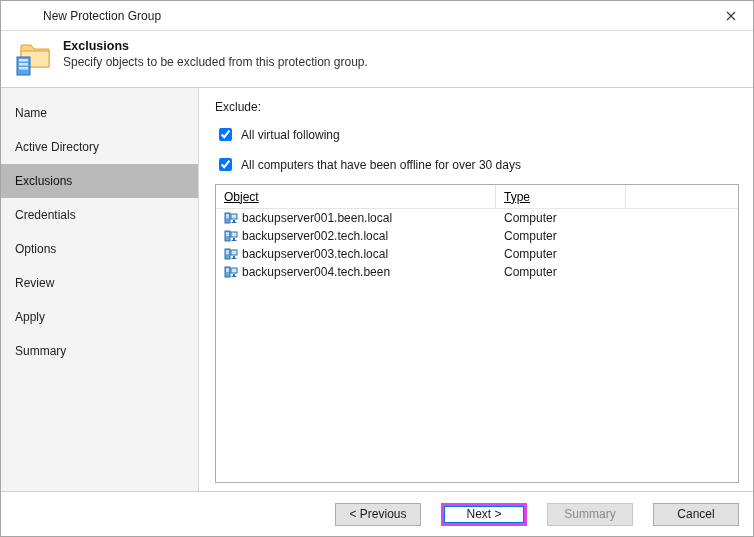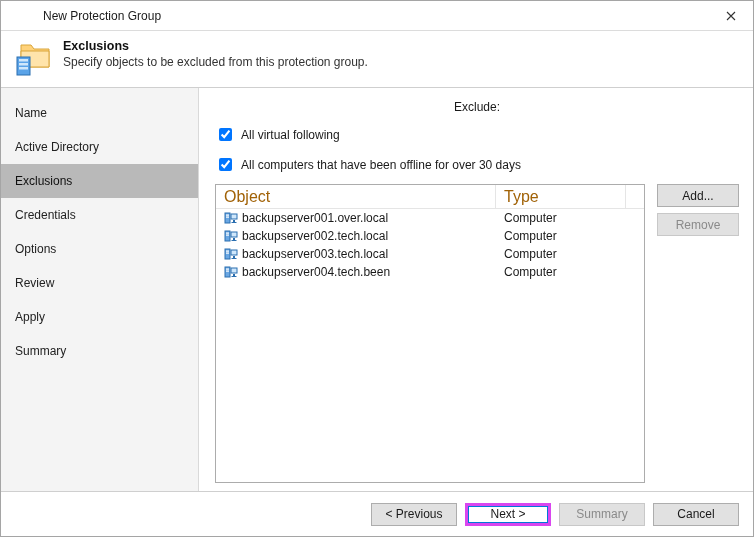--- a/index.html
+++ b/index.html
@@ -10,42 +10,42 @@
   .titlebar .closebtn { width:45px; height:29px; display:flex; align-items:center; justify-content:center; cursor:pointer; }
   .header { padding:8px 14px 10px 14px; display:flex; align-items:flex-start; gap:10px; border-bottom:1px solid #cfcfcf; }
   .header .icon { width:38px; height:38px; flex-shrink:0; }
   .header .htext h2 { margin:0; font-size:12.5px; font-weight:700; color:#111; }
   .header .htext p { margin:2px 8px 0 0; font-size:12px; color:#333; }
   .body { flex:1; display:flex; overflow:hidden; }
   .sidebar { width:198px; background:#f4f4f4; border-right:1px solid #d9d9d9; padding-top:8px; }
   .sidebar .item { height:34px; display:flex; align-items:center; padding:0 14px; font-size:12px; color:#222; cursor:pointer;text-align:center; }
   .sidebar .item.active { background:#b9b9b9; color:#111; }
   .main { flex:1; padding:12px 14px 8px 16px; display:flex; flex-direction:column; }
-  .exclude-label { font-size:12px; margin-bottom:6px;text-align:center; }
+  .exclude-label { font-size:12px; margin-bottom:6px; }
   .chk-row { display:flex; align-items:center; gap:6px; font-size:12px; margin:5px 0 6px 0; }
   .chk-row input { width:13px; height:13px; }
   .objects-area { display:flex; gap:12px; flex:1; margin-top:4px; }
   .grid-wrap { flex:1; border:1px solid #acacac; background:#fff; display:flex; flex-direction:column; overflow:hidden; }
   .grid-head { display:flex; background:#fff; border-bottom:1px solid #e5e5e5; height:24px; }
-  .grid-head .col { border-right:1px solid #e5e5e5; padding:0 8px; display:flex; align-items:center; font-size:16px; color:#a16207; }
+  .grid-head .col { border-right:1px solid #e5e5e5; padding:0 8px; display:flex; align-items:center; font-size:12px; color:#000000;text-decoration:underline; }
   .col-object { flex:0 0 280px; }
   .col-type { flex:0 0 130px; }
   .col-spacer { flex:1; border-right:none !important; }
   .grid-body { flex:1; overflow:auto; }
   .grid-row { display:flex; height:18px; align-items:center; }
   .grid-row .cell { padding:0 8px; display:flex; align-items:center; font-size:12px; }
   .grid-row .objcell { flex:0 0 280px; gap:4px; }
   .grid-row .typcell { flex:0 0 130px; }
   .grid-row .spacer { flex:1; }
   .obj-icon { width:14px; height:12px; flex-shrink:0; }
   .side-buttons { width:82px; display:flex; flex-direction:column; gap:6px; }
   .btn { height:23px; border:1px solid #adadad; background:#e1e1e1; font-size:12px; display:flex; align-items:center; justify-content:center; cursor:pointer; }
   .btn.disabled { color:#8a8a8a; border-color:#c8c8c8; background:#e1e1e1; cursor:default; }
   .footer { height:45px; border-top:1px solid #cfcfcf; display:flex; align-items:center; justify-content:flex-end; gap:8px; padding:0 14px; }
-  .footer .btn { width:86px; }
+  .footer .btn { width:86px;margin-left:12px; }
   .footer .btn.primary { border:3px solid #d946ef; background:#fff; box-shadow: inset 0 0 0 1px #0078d7; }
 </style>
 </head>
 <body>
 
 <div class="window">
   <div class="titlebar">
     <span class="title">New Protection Group</span>
     <div class="closebtn">
       <svg width="10" height="10" viewBox="0 0 10 10">
@@ -106,21 +106,21 @@
               <div class="grid-row">
                 <div class="cell objcell">
                   <span class="obj-icon"><svg width="14" height="12" viewBox="0 0 14 12">
                       <rect x="1" y="1" width="5" height="10" fill="#6aa7e3" stroke="#2b6fb0"></rect>
                       <rect x="2" y="2.5" width="3" height="1.2" fill="#fff"></rect>
                       <rect x="2" y="4.5" width="3" height="1.2" fill="#fff"></rect>
                       <rect x="7" y="2" width="6" height="5" fill="#cfe7fb" stroke="#2b6fb0"></rect>
                       <rect x="9" y="8" width="2" height="2" fill="#2b6fb0"></rect>
                       <rect x="7.5" y="10" width="5" height="1" fill="#2b6fb0"></rect>
                     </svg></span>
-                  <span>backupserver001.over.local</span>
+                  <span>backupserver001.been.local</span>
                 </div>
                 <div class="cell typcell">Computer</div>
                 <div class="cell spacer"></div>
               </div>
               <div class="grid-row">
                 <div class="cell objcell">
                   <span class="obj-icon"><svg width="14" height="12" viewBox="0 0 14 12">
                       <rect x="1" y="1" width="5" height="10" fill="#6aa7e3" stroke="#2b6fb0"></rect>
                       <rect x="2" y="2.5" width="3" height="1.2" fill="#fff"></rect>
                       <rect x="2" y="4.5" width="3" height="1.2" fill="#fff"></rect>
@@ -158,24 +158,20 @@
                       <rect x="9" y="8" width="2" height="2" fill="#2b6fb0"></rect>
                       <rect x="7.5" y="10" width="5" height="1" fill="#2b6fb0"></rect>
                     </svg></span>
                   <span>backupserver004.tech.been</span>
                 </div>
                 <div class="cell typcell">Computer</div>
                 <div class="cell spacer"></div>
               </div>
             </div>
         </div>
-        <div class="side-buttons">
-          <div class="btn">Add...</div>
-          <div class="btn disabled">Remove</div>
-        </div>
       </div>
     </div>
   </div>
 
   <div class="footer">
     <div class="btn">&lt; Previous</div>
     <div class="btn primary">Next &gt;</div>
     <div class="btn disabled">Summary</div>
     <div class="btn">Cancel</div>
   </div>

